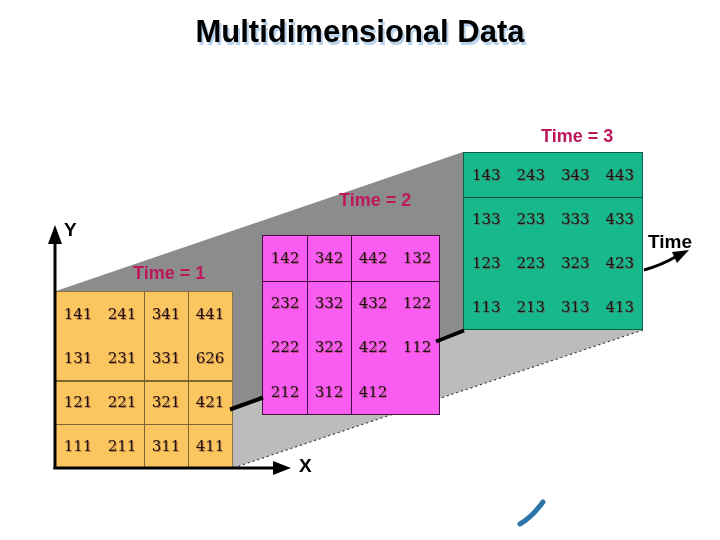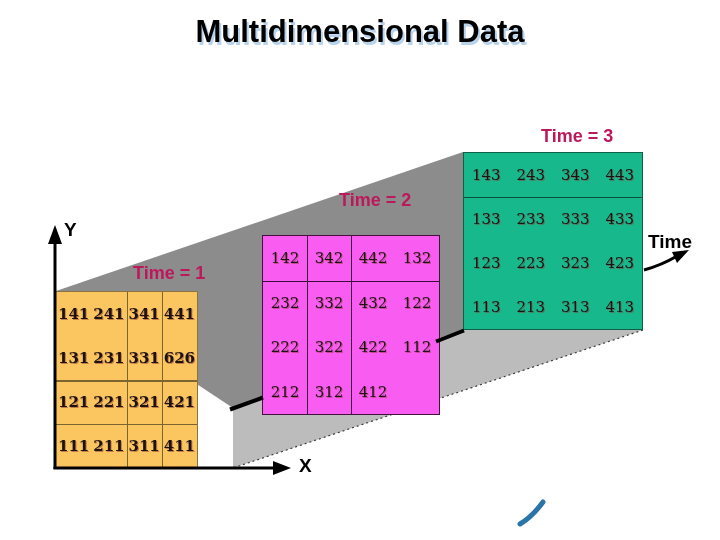--- a/index.html
+++ b/index.html
@@ -31,21 +31,21 @@
 <body>
 
 <div class="stage">
 
   <svg width="720" height="540">
     <polygon points="56,291 463,152 463,330 233,408" fill="#8C8C8C" style="fill: rgb(140, 140, 140);"></polygon>
     <polygon points="233,408 463,330 643,330 233,468" fill="#BCBCBC" style="fill: rgb(188, 188, 188);"></polygon>
     <line x1="643" y1="330" x2="233" y2="468" stroke="#3c3c3c" stroke-width="1.2" stroke-dasharray="2 3"></line>
   </svg>
 
-  <div class="slice s1" style="left:56px;top:291px;width:142px;height:177px;background:#FBC55F;font-weight:bold;">
+  <div class="slice s1" style="left:56px;top:291px;width:177px;height:177px;background:#FBC55F;">
     <div class="cells">
         <div class="cell">141</div>
         <div class="cell">241</div>
         <div class="cell">341</div>
         <div class="cell">441</div>
         <div class="cell">131</div>
         <div class="cell">231</div>
         <div class="cell">331</div>
         <div class="cell">626</div>
         <div class="cell">121</div>

